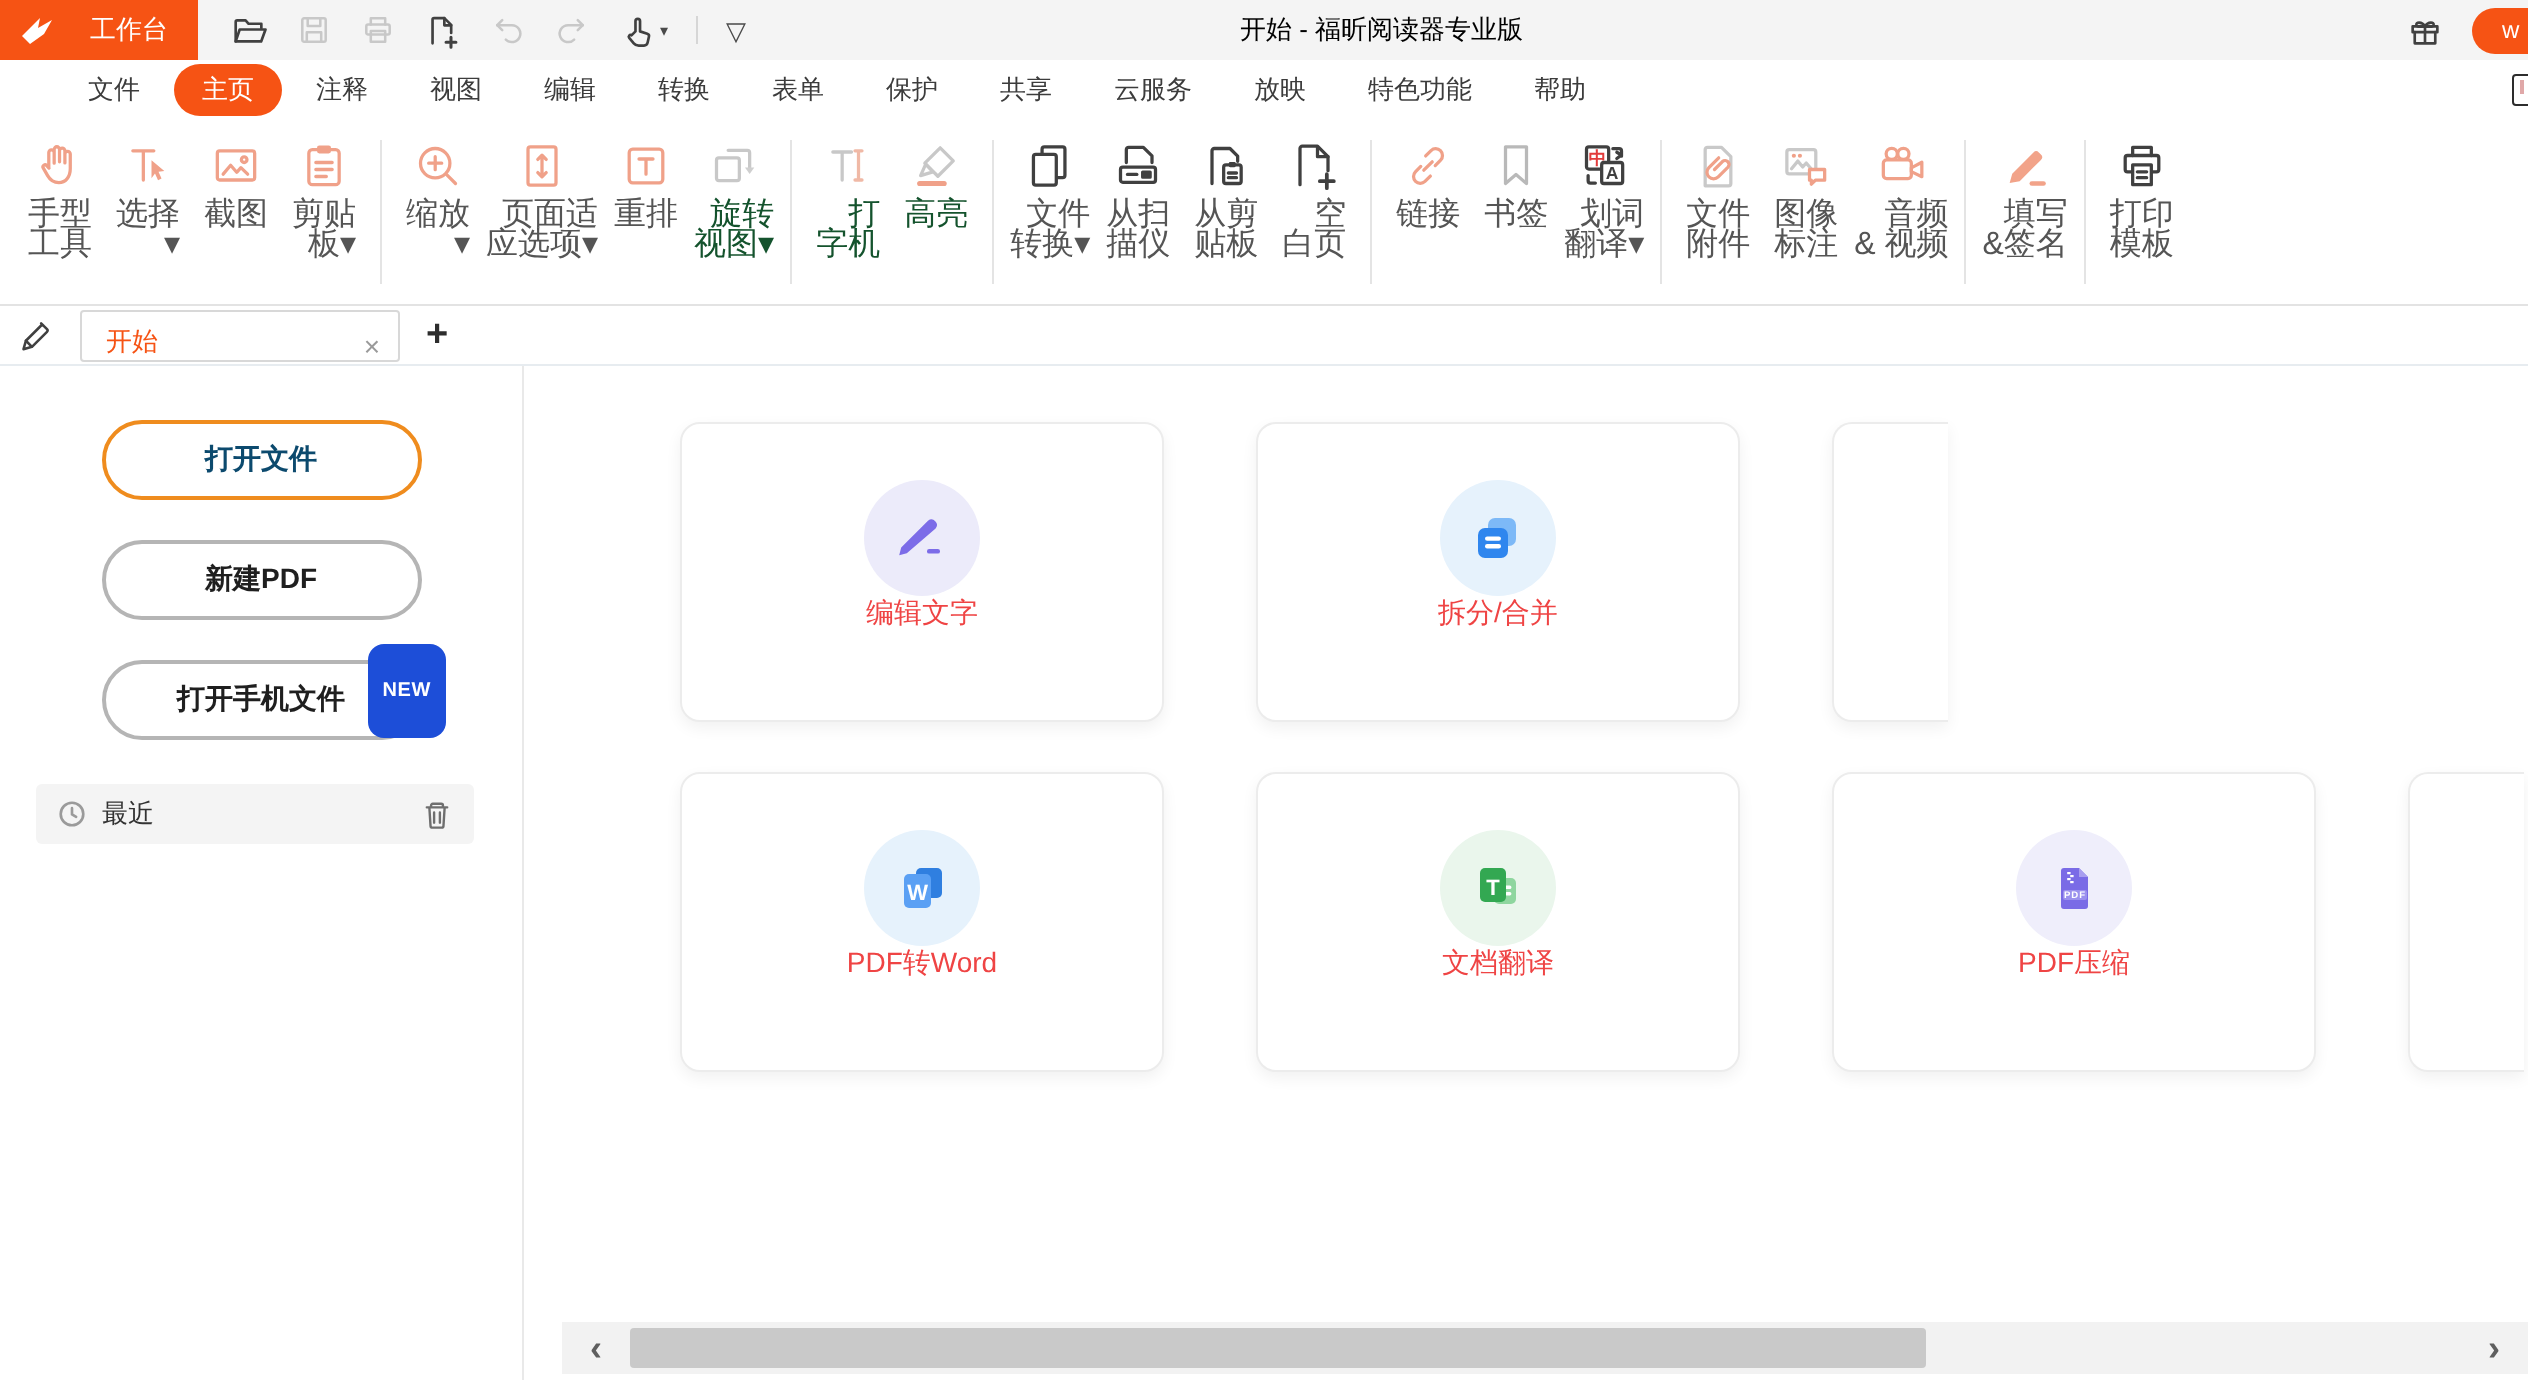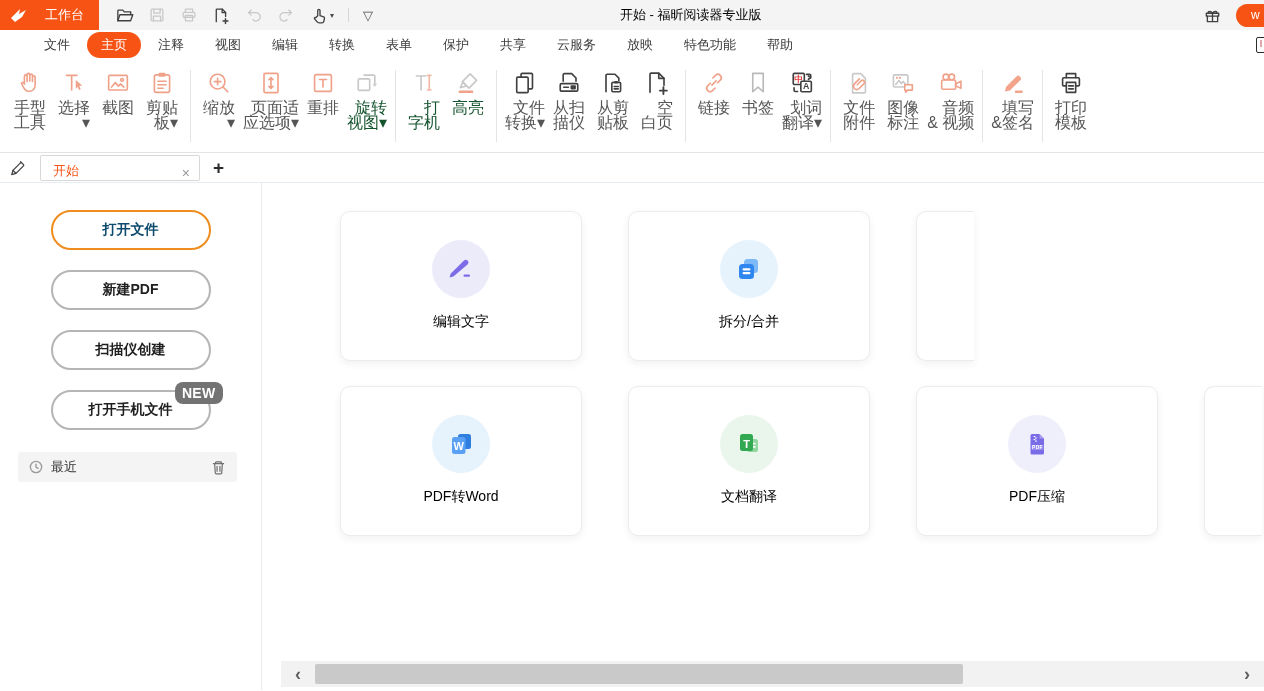--- a/index.html
+++ b/index.html
@@ -34,31 +34,31 @@
 .tabbar{height:30px;border-bottom:1px solid #e7ecf0;display:flex;align-items:center;background:#fff;padding-left:8px;}
 .tab-pen{margin-right:10px;}
 .tab{width:160px;height:26px;border:1px solid #d8d8d8;border-radius:2px;background:#fff;display:flex;align-items:flex-end;padding:0 9px 0 12px;font-size:13px;color:#f65314;}
 .tab-close{margin-left:auto;color:#9a9a9a;font-size:14px;line-height:1;}
 .tab-add{margin-left:13px;font-size:19px;color:#2d2d2d;font-weight:bold;line-height:1;}
 
 .appbody{display:flex;height:507px;position:relative;}
 .sidebar{width:262px;border-right:1px solid #e9e9e9;padding-top:27px;height:100%;}
 .sbtn{width:160px;height:40px;margin:0 auto 20px;border:2px solid #b5b5b5;border-radius:21px;display:flex;align-items:center;justify-content:center;font-size:14px;font-weight:bold;color:#1f1f1f;position:relative;background:#fff;}
 .sbtn.primary{border-color:#ef8c1e;color:#0c4a6e;}
-.badge{position:absolute;top:-10px;right:-14px;background:#737373;color:#fff;font-size:14px;font-weight:bold;padding:3px 7px;border-radius:8px;letter-spacing:.3px;}
+.badge{position:absolute;top:-10px;right:-14px;background:#1d4ed8;color:#fff;font-size:10px;font-weight:bold;padding:18px 7px;border-radius:8px;letter-spacing:.3px;}
 .recent{margin:22px 24px 0 18px;height:30px;background:#f4f4f4;border-radius:3px;display:flex;align-items:center;padding:0 10px;}
 .rlabel{font-size:13px;color:#333;margin-left:7px;}
 .trash{margin-left:auto;}
 
 .main{flex:1;padding:28px 0 0 78px;overflow:hidden;}
 .sec-title{font-size:17px;color:#262626;margin-bottom:30px;}
 .cards-row{display:flex;gap:46px;margin-bottom:25px;}
 .card{width:242px;height:150px;background:#fff;border:1px solid #ececec;border-radius:10px;box-shadow:0 3px 8px rgba(0,0,0,.06);display:flex;flex-direction:column;align-items:center;flex-shrink:0;}
 .circle{width:58px;height:58px;border-radius:50%;margin-top:28px;display:flex;align-items:center;justify-content:center;}
-.card-label{margin-top:15px;font-size:14px;color:#000000;}
+.card-label{font-size:14px;color:#ef4444;}
 .card.partial{width:58px;border-top-right-radius:0;border-bottom-right-radius:0;border-right:none;}
 
 .hscroll{position:absolute;left:281px;right:0;bottom:3px;height:26px;background:#f2f2f2;}
 .scroll-btn{position:absolute;top:0;width:28px;height:26px;display:flex;align-items:center;justify-content:center;color:#5f5f5f;font-size:18px;font-weight:bold;}
 .scroll-btn.left{left:3px;}.scroll-btn.right{right:3px;}
 .thumb{position:absolute;left:34px;top:3px;height:20px;width:648px;background:#c9c9c9;border-radius:2px;}
 </style>
 </head>
 <body>
 
@@ -358,21 +358,20 @@
     <span>开始</span>
     <span class="tab-close">×</span>
   </div>
   <span class="tab-add">+</span>
 </div>
 
 <div class="appbody">
   <div class="sidebar">
     <div class="sbtn primary">打开文件</div>
     <div class="sbtn">新建PDF</div>
-    <div class="sbtn">扫描仪创建</div>
     <div class="sbtn">
       <span>打开手机文件</span>
       <span class="badge">NEW</span>
     </div>
     <div class="recent">
       <svg class="ic" width="16" height="16" viewBox="0 0 17 17" stroke="#9a9a9a">
           <circle cx="8.5" cy="8.5" r="6"></circle>
           <path d="M8.5 5.4v3.3l2.2 1.3"></path>
         </svg>
       <span class="rlabel">最近</span>

